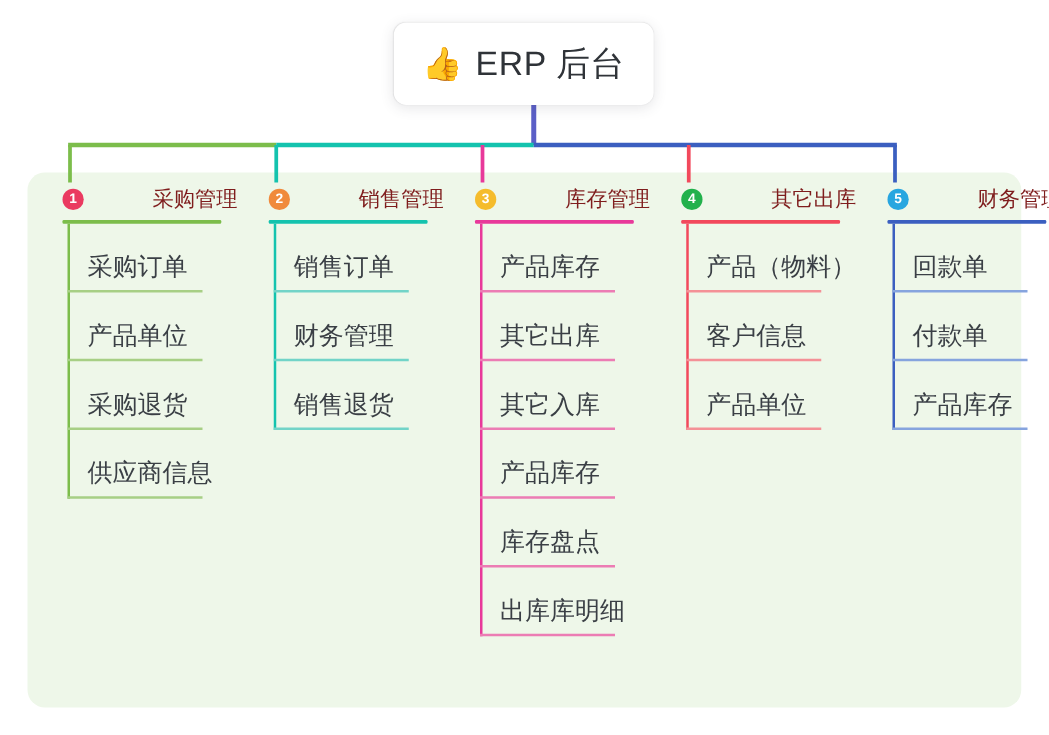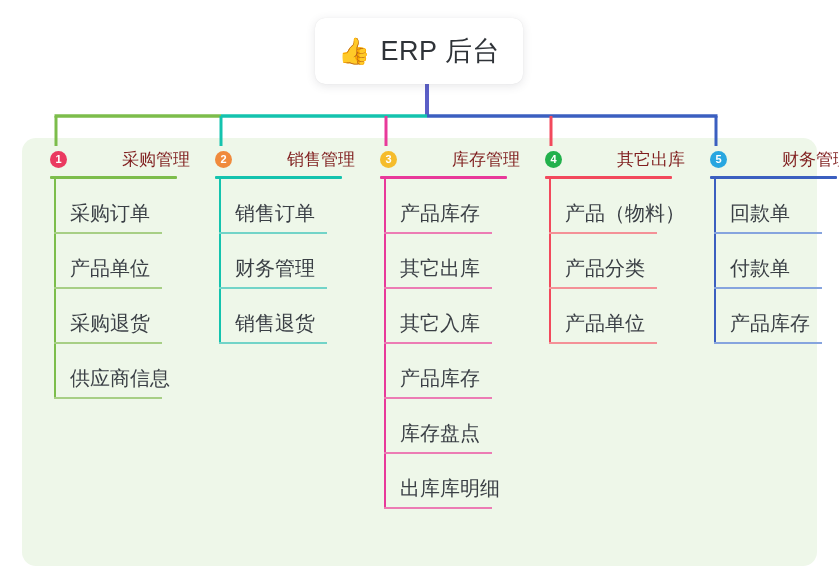--- a/index.html
+++ b/index.html
@@ -263,21 +263,21 @@
           <span class="col-title">其它出库</span>
         </div>
         <div class="col-rule" style="background: rgb(242, 73, 92);"></div>
         <div class="items">
           <div class="spine" style="background: rgb(242, 73, 92);"></div>
           <div class="item">
             <span class="item-label">产品（物料）</span>
             <div class="item-rule" style="background: rgb(244, 145, 151);"></div>
           </div>
           <div class="item">
-            <span class="item-label">产品分类</span>
+            <span class="item-label">客户信息</span>
             <div class="item-rule" style="background: rgb(244, 145, 151);"></div>
           </div>
           <div class="item">
             <span class="item-label">产品单位</span>
             <div class="item-rule" style="background: rgb(244, 145, 151);"></div>
           </div>
         </div>
       </div>
       <div class="column" style="left: 692px;">
         <div class="col-head">

